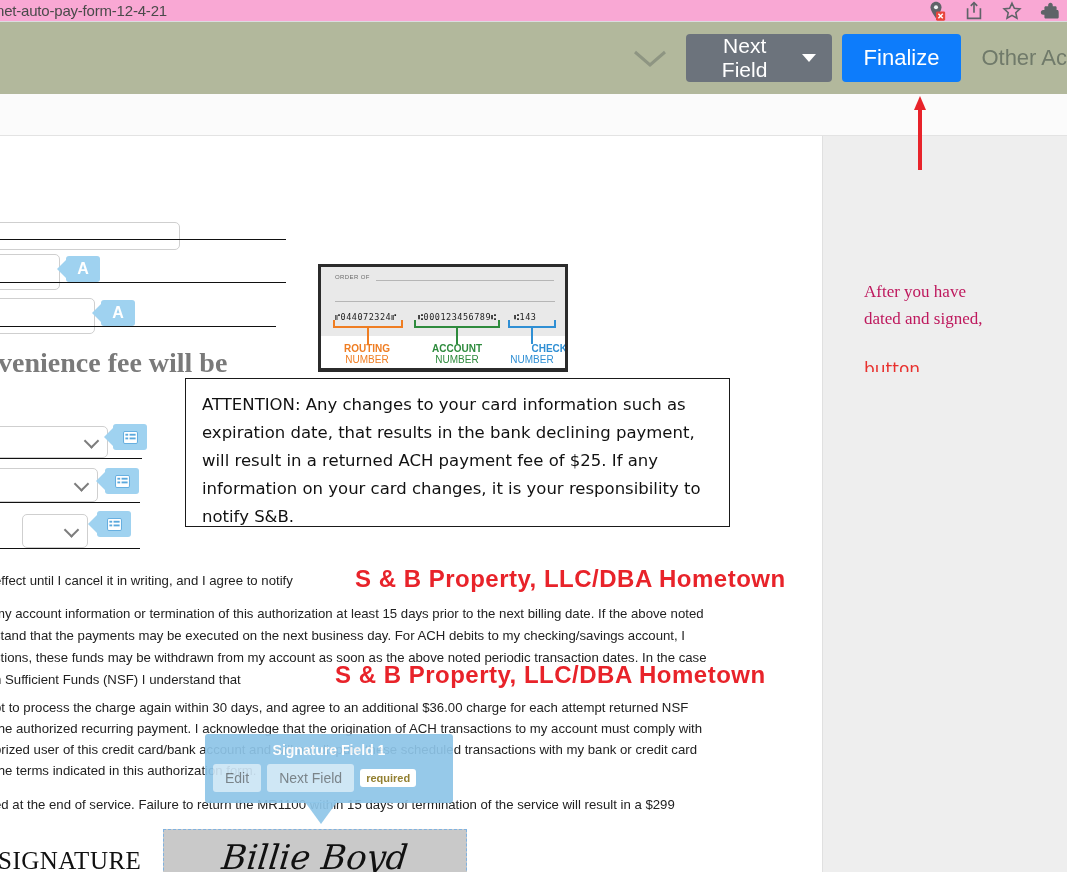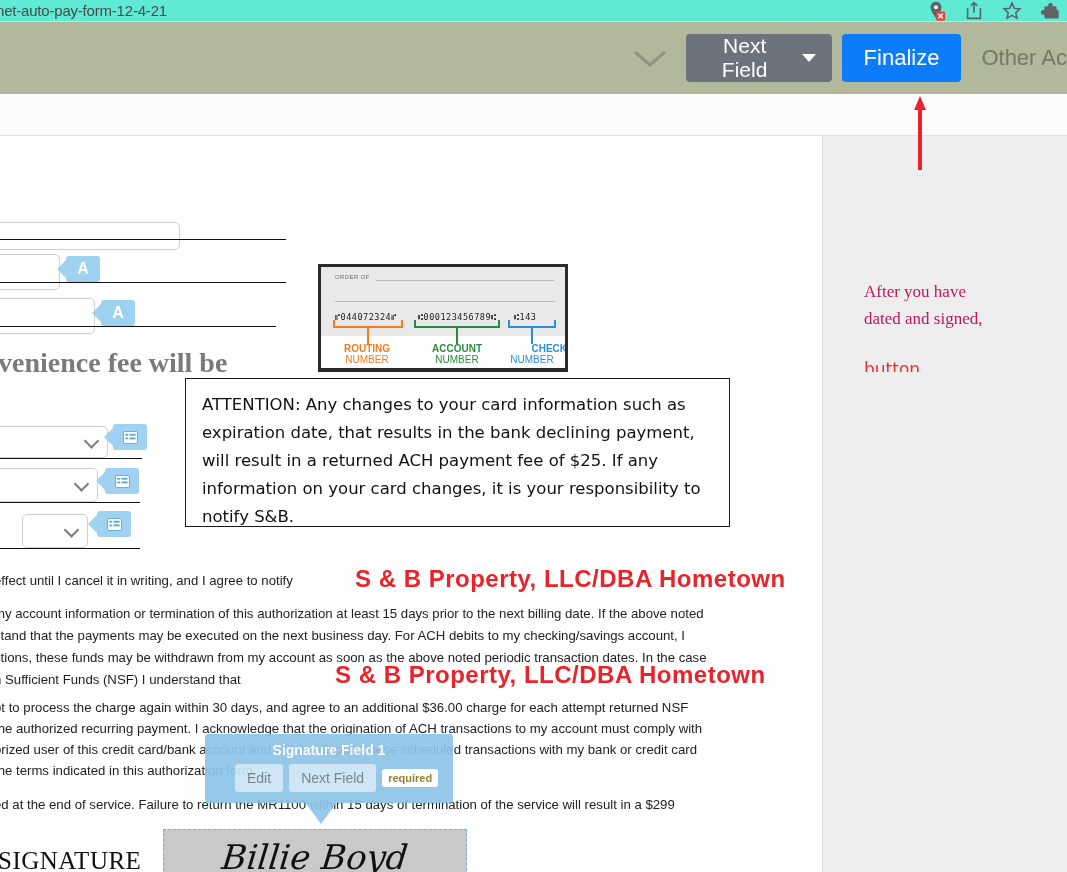--- a/index.html
+++ b/index.html
@@ -7,21 +7,21 @@
     width: 1067px; height: 872px;
     overflow: hidden;
     font-family: "Liberation Sans", sans-serif;
     background: #ffffff;
   }
 
   
   .browser-bar {
     position: absolute; left: 0; top: 0;
     width: 1067px; height: 22px;
-    background: #5eead4;
+    background: #f9a8d4;
     border-bottom: 1px solid #dadce0;
   }
   .tab-title {
     position: absolute; left: -4px; top: 0px;
     font-size: 15px; color: #4a4a4a;
     letter-spacing: -0.2px;
     white-space: nowrap;
     line-height: 21px;
   }
   .omni-icons {
@@ -250,21 +250,21 @@
     opacity: .92;
   }
   .sig-tip .tip-title {
     position: absolute; left: 0; top: 8px; width: 100%;
     text-align: center;
     font-size: 14px; font-weight: bold; color: #ffffff;
     font-family: "Liberation Sans", sans-serif;
   }
   .sig-tip .tip-row {
     position: absolute; left: 8px; top: 30px;
-    display: flex; align-items: center; gap: 6px; margin-left: 22px;
+    display: flex; align-items: center; gap: 6px;
   }
   .tip-btn {
     background: rgba(255,255,255,.55);
     border: none; border-radius: 3px;
     height: 28px; padding: 0 12px;
     font-size: 14px; color: #6f7a80;
     font-family: "Liberation Sans", sans-serif;
     cursor: pointer;
   }
   .tip-badge {

